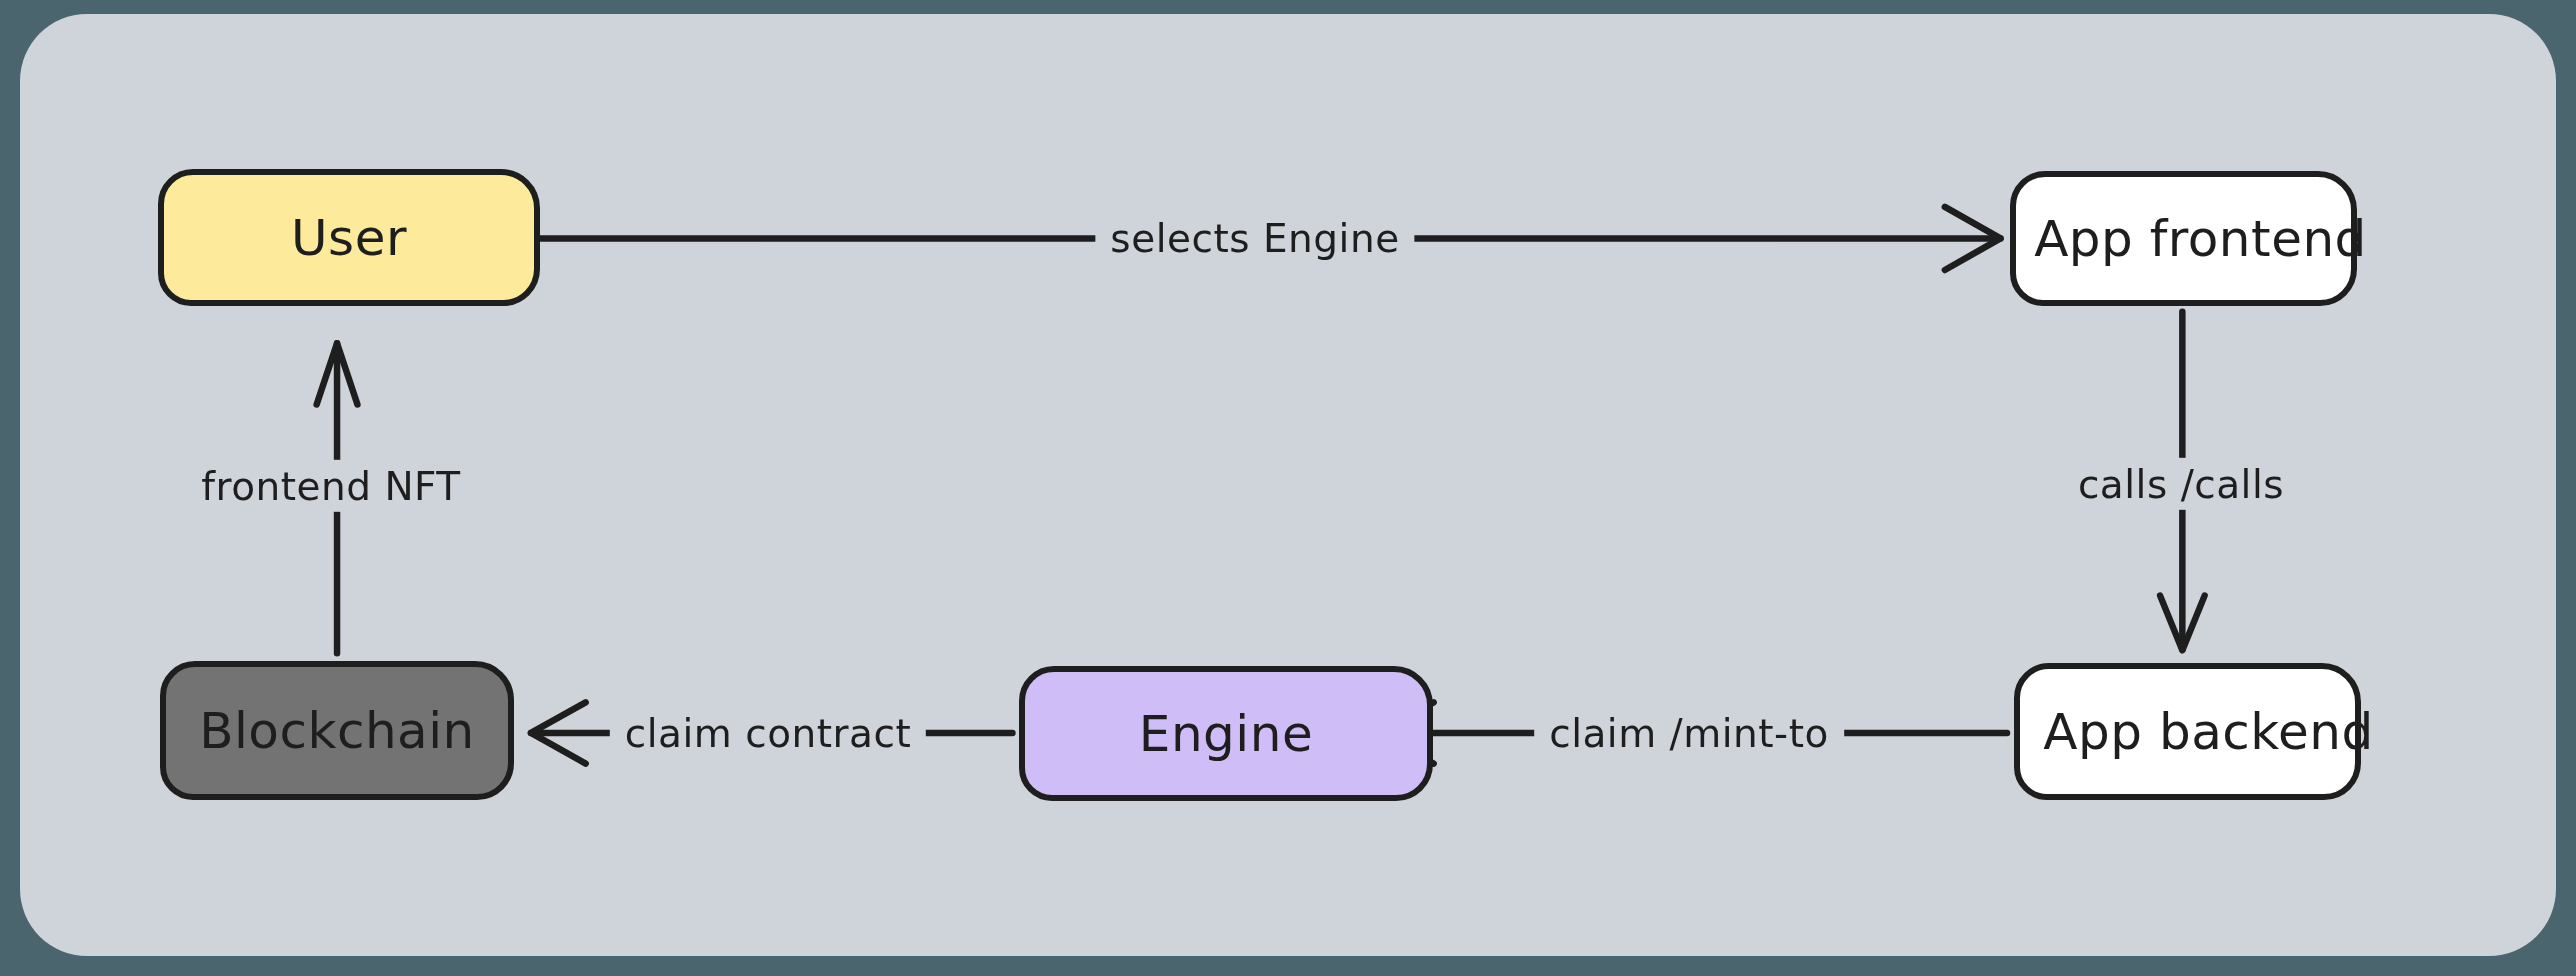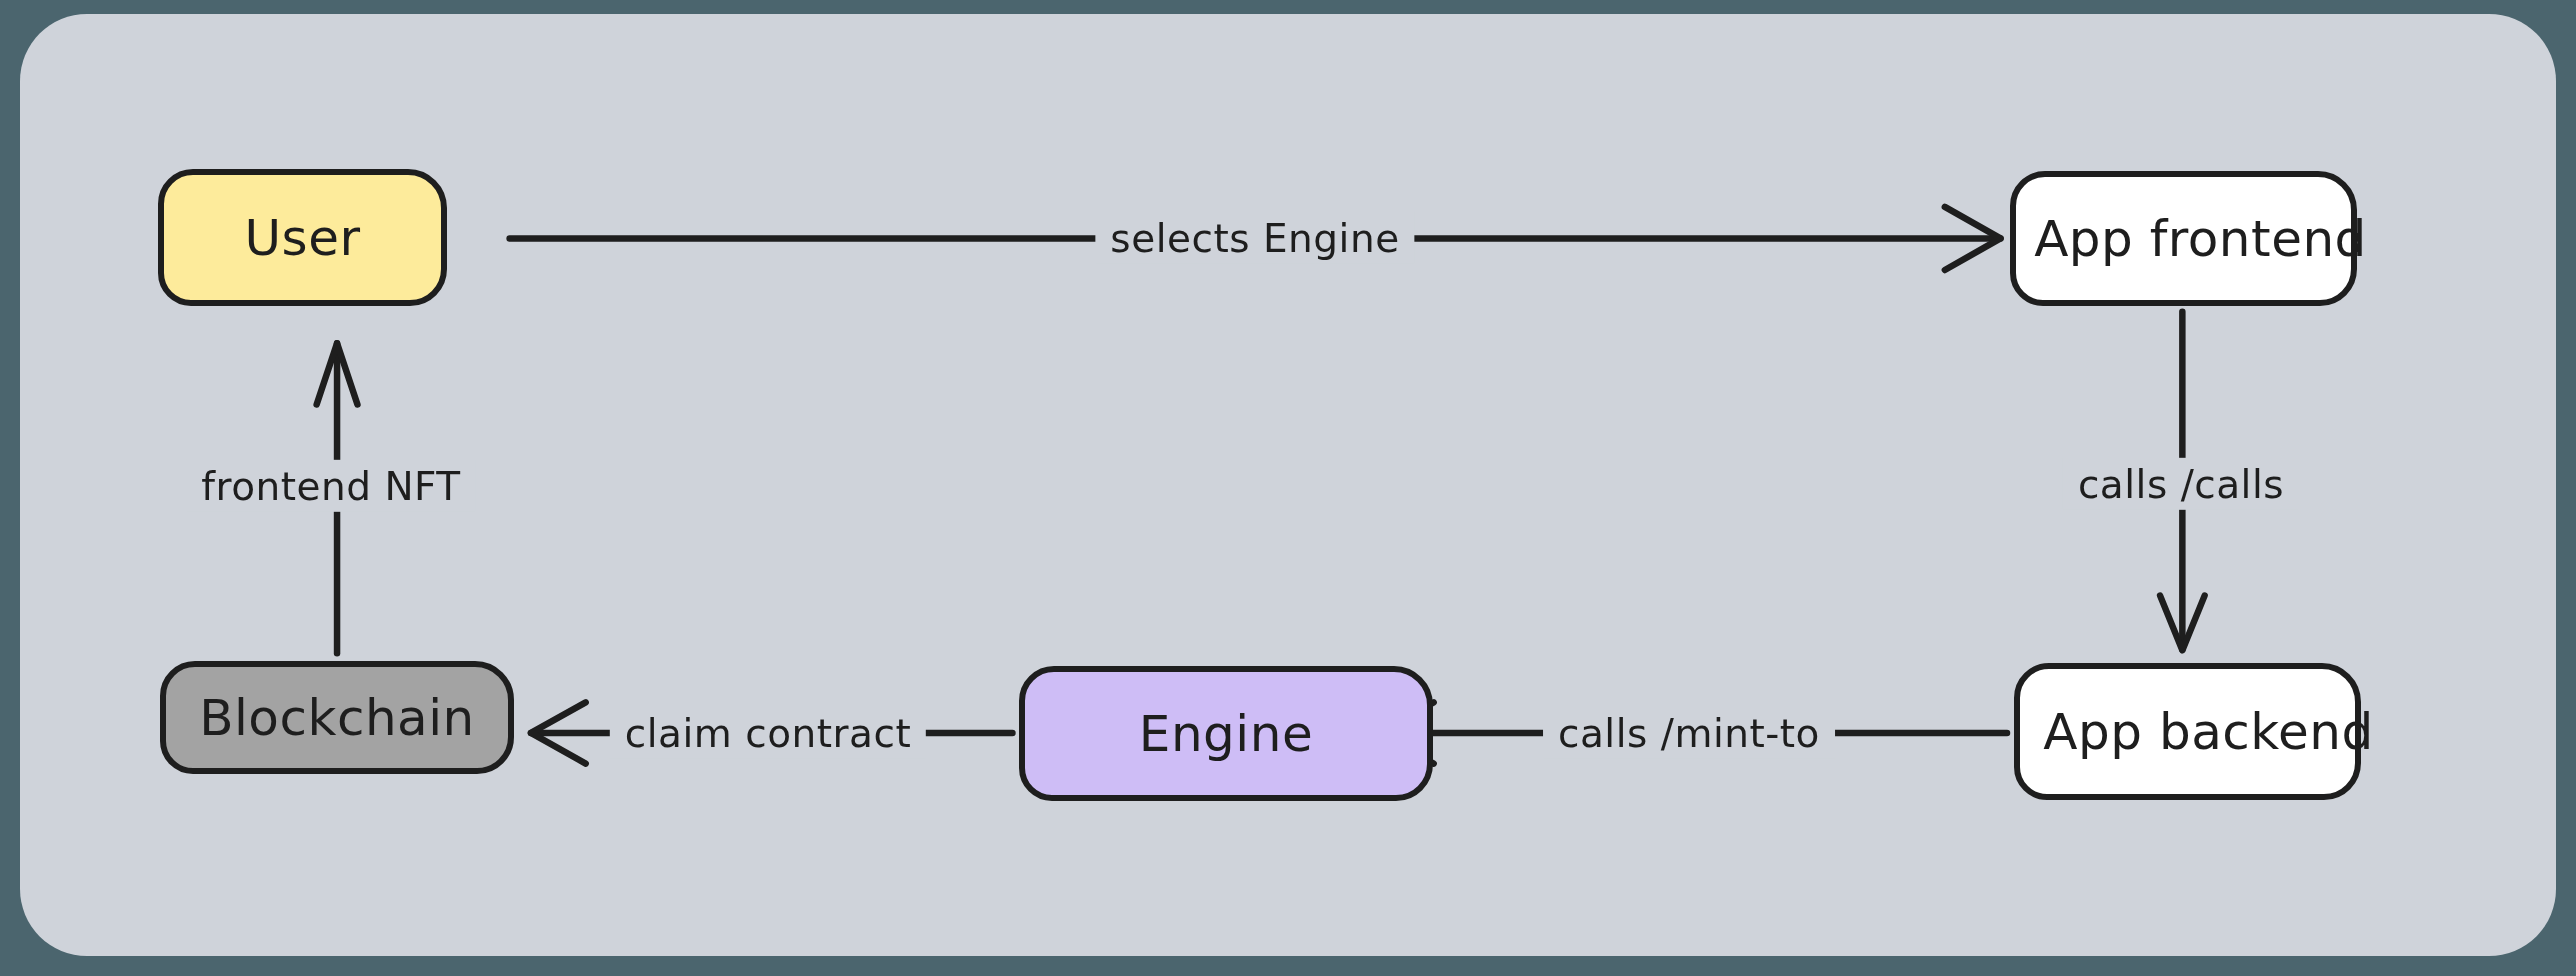--- a/index.html
+++ b/index.html
@@ -72,44 +72,44 @@
       <line x1="1091" y1="790" x2="572" y2="790"></line>
       <polyline points="631,757 572,790 631,823"></polyline>
     </g>
 
     <g>
       <line x1="363" y1="704" x2="363" y2="370"></line>
       <polyline points="341,436 363,370 385,436"></polyline>
     </g>
   </svg>
 
-  <div class="node" style="left: 158px; top: 169px; width: 289px; height: 137px; background-color: rgb(253, 235, 155); border-color: rgb(30, 30, 30); color: rgb(30, 30, 30);">
+  <div class="node" style="left: 158px; top: 169px; width: 382px; height: 137px; background-color: rgb(253, 235, 155); border-color: rgb(30, 30, 30); color: rgb(30, 30, 30);">
     <span>User</span>
   </div>
 
   <div class="node" style="left: 2010px; top: 171px; width: 347px; height: 135px; background-color: rgb(255, 255, 255); border-color: rgb(30, 30, 30); color: rgb(30, 30, 30); padding-left: 34px;">
     <span>App frontend</span>
   </div>
 
   <div class="node" style="left: 2014px; top: 663px; width: 347px; height: 137px; background-color: rgb(255, 255, 255); border-color: rgb(30, 30, 30); color: rgb(30, 30, 30); padding-left: 42px;">
     <span>App backend</span>
   </div>
 
   <div class="node" style="left: 1019px; top: 666px; width: 414px; height: 135px; background-color: rgb(206, 189, 246); border-color: rgb(30, 30, 30); color: rgb(30, 30, 30);">
     <span>Engine</span>
   </div>
 
-  <div class="node" style="left: 160px; top: 661px; width: 354px; height: 113px; background-color: #a3a3a3; border-color: rgb(30, 30, 30); color: rgb(30, 30, 30);">
+  <div class="node" style="left: 160px; top: 661px; width: 354px; height: 139px; background-color: #737373; border-color: rgb(30, 30, 30); color: rgb(30, 30, 30);">
     <span>Blockchain</span>
   </div>
 
   <div class="edge-label" style="left: 1255px; top: 238px; background-color: rgb(207, 211, 218); color: rgb(30, 30, 30);">selects Engine</div>
 
   <div class="edge-label" style="left: 2181px; top: 484px; background-color: rgb(207, 211, 218); color: rgb(30, 30, 30);">calls /calls</div>
 
-  <div class="edge-label" style="left: 1689px; top: 733px; background-color: rgb(207, 211, 218); color: rgb(30, 30, 30);">calls /mint-to</div>
+  <div class="edge-label" style="left: 1689px; top: 733px; background-color: rgb(207, 211, 218); color: rgb(30, 30, 30);">claim /mint-to</div>
 
   <div class="edge-label" style="left: 768px; top: 733px; background-color: rgb(207, 211, 218); color: rgb(30, 30, 30);">claim contract</div>
 
   <div class="edge-label" style="left: 331px; top: 486px; background-color: rgb(207, 211, 218); color: rgb(30, 30, 30);">frontend NFT</div>
 
 </div>
 
 
 </body></html>

